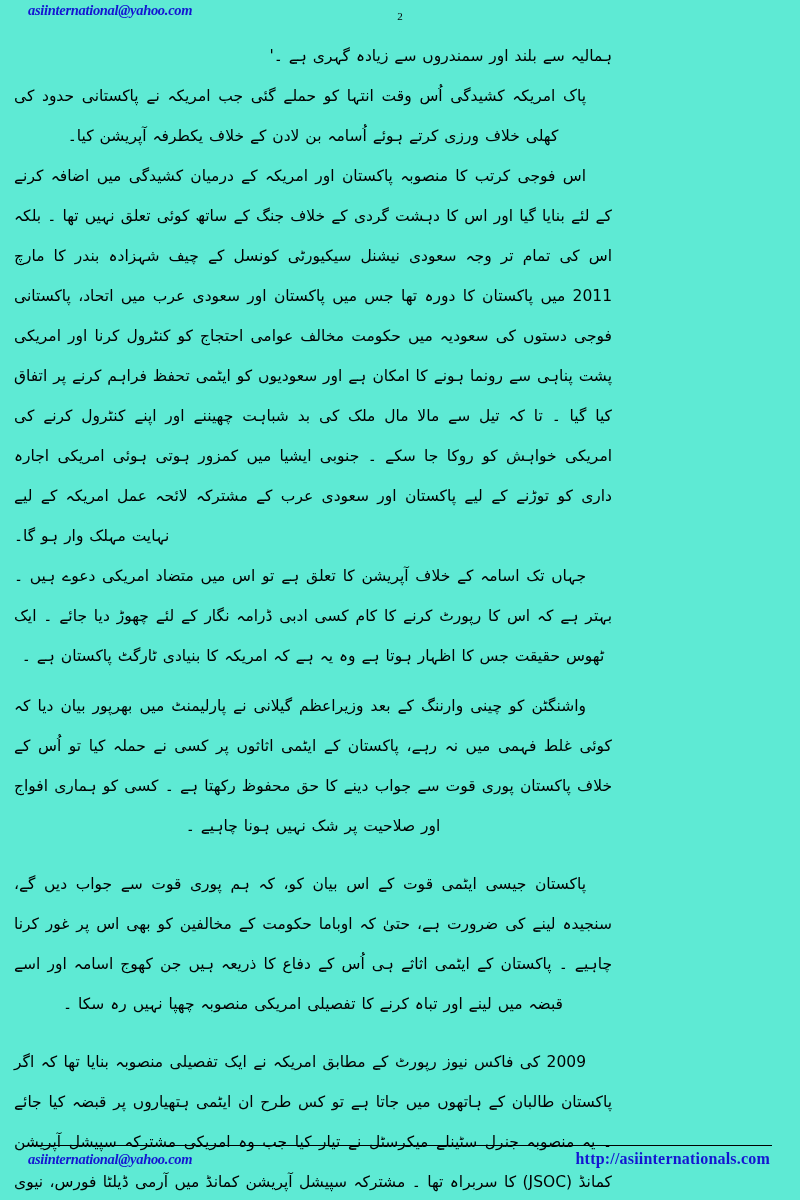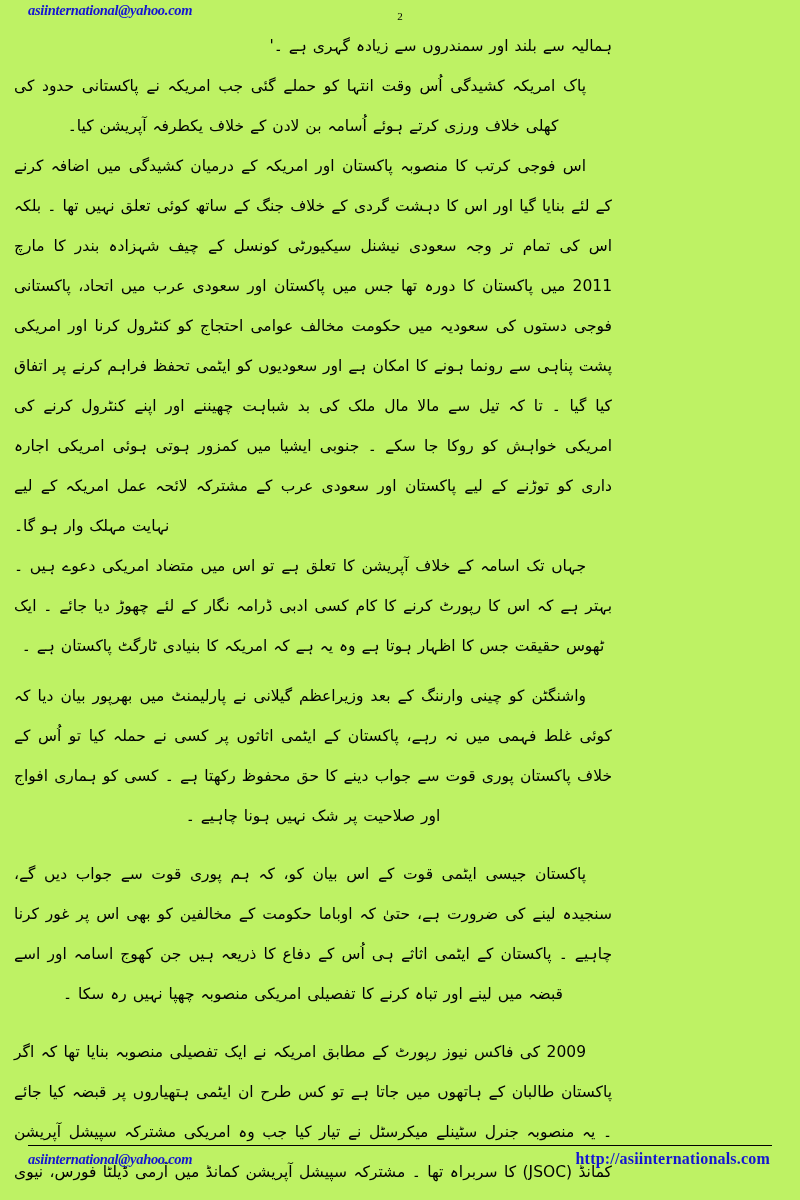--- a/index.html
+++ b/index.html
@@ -7,21 +7,21 @@
     padding: 0;
     background: #ffffff;
   }
   body {
     font-family: "Liberation Serif", "DejaVu Serif", serif;
   }
   #page {
     position: relative;
     width: 800px;
     height: 1200px;
-    background: #bef264;
+    background: #5eead4;
     overflow: hidden;
   }
 
   
   #page-header {
     position: absolute;
     top: 0;
     left: 0;
     width: 800px;
     height: 30px;
@@ -45,21 +45,21 @@
     width: 800px;
     text-align: center;
     color: #000000;
     font-family: "Liberation Serif", "DejaVu Serif", serif;
     font-size: 11px;
   }
 
   
   #doc-body {
     position: absolute;
-    top: 26px;
+    top: 36px;
     left: 0;
     width: 640px;
     height: 1115px;
     padding: 0 28px 0 14px;
     box-sizing: border-box;
     direction: rtl;
   }
 
   .para {
     direction: rtl;

